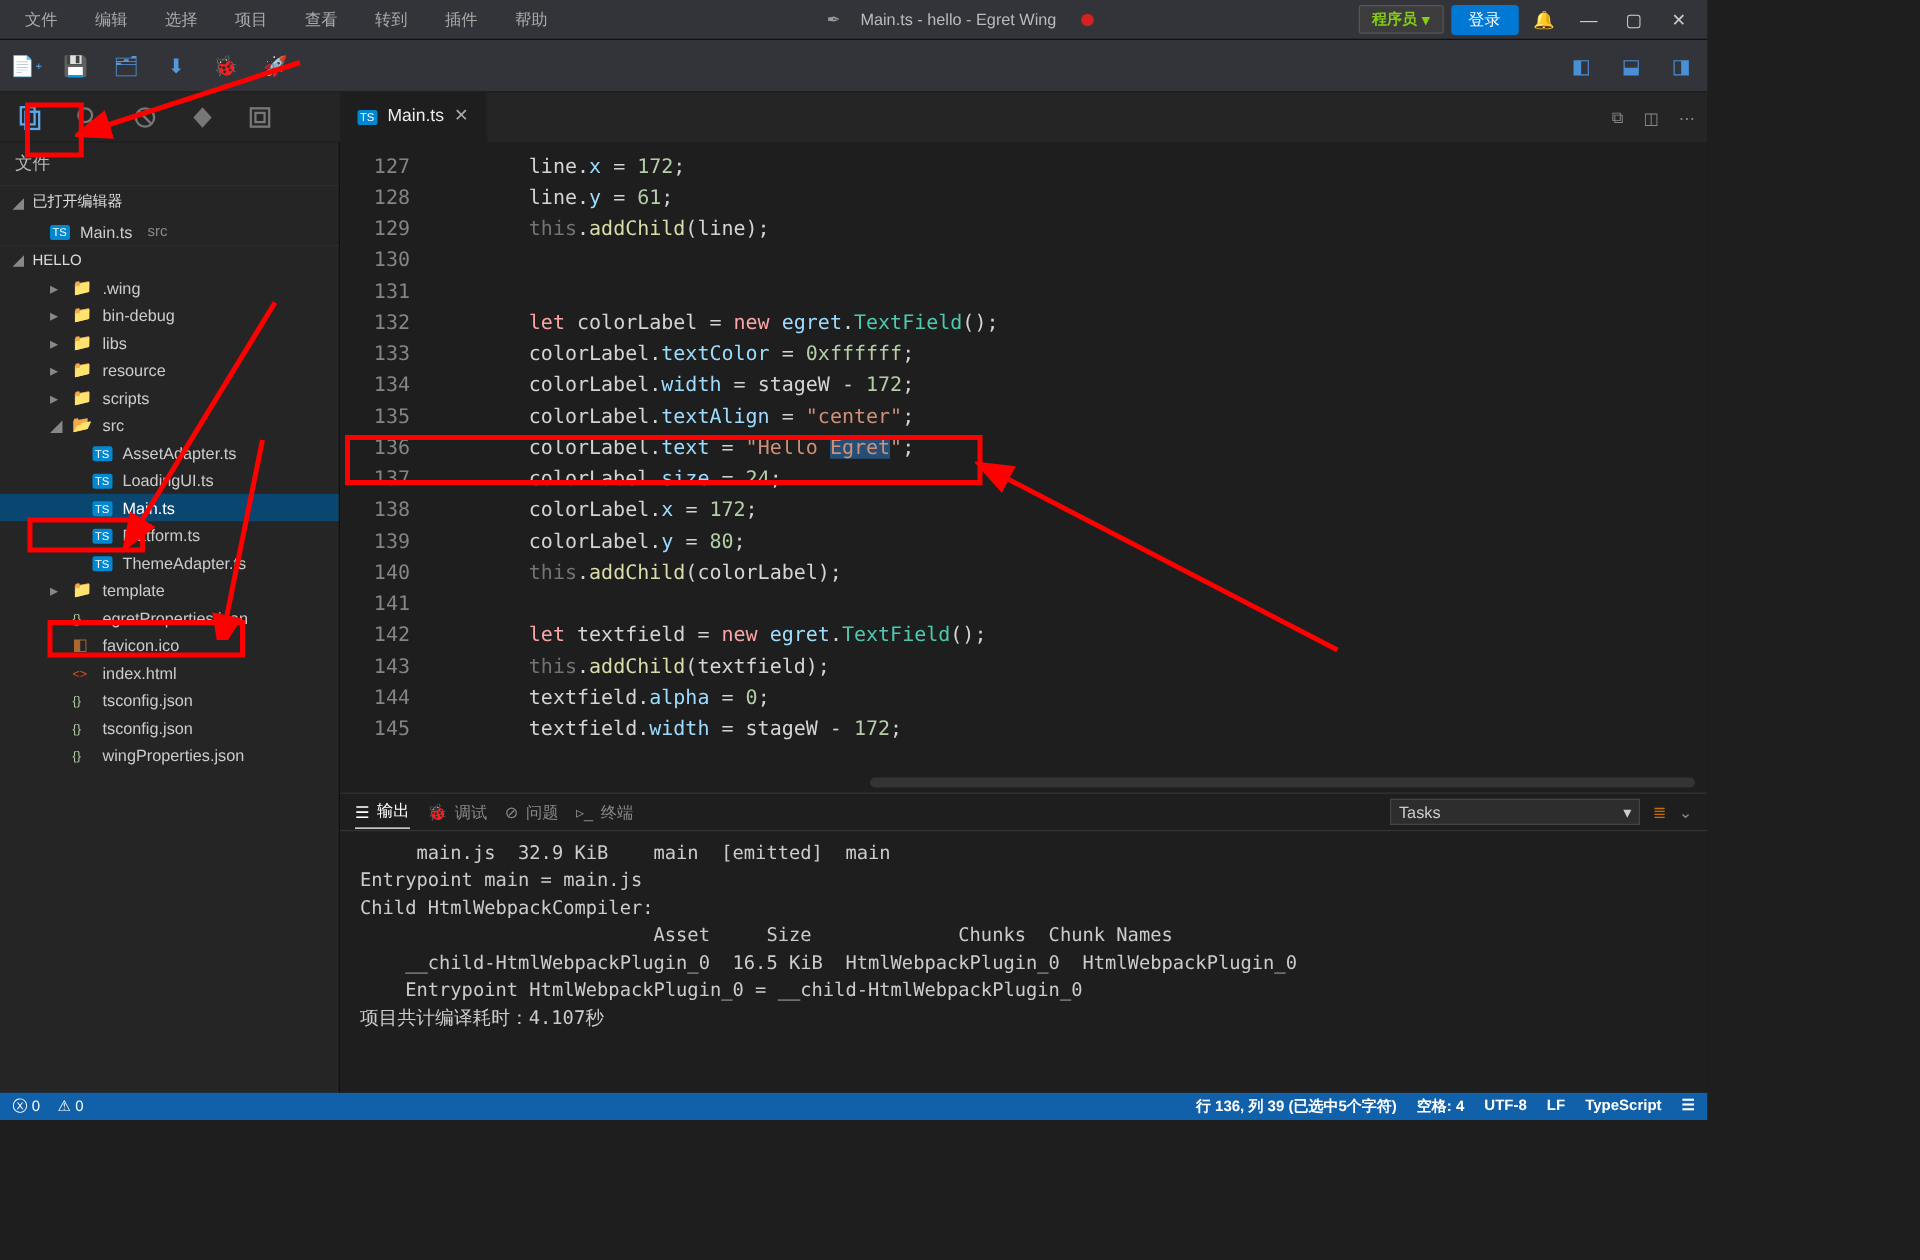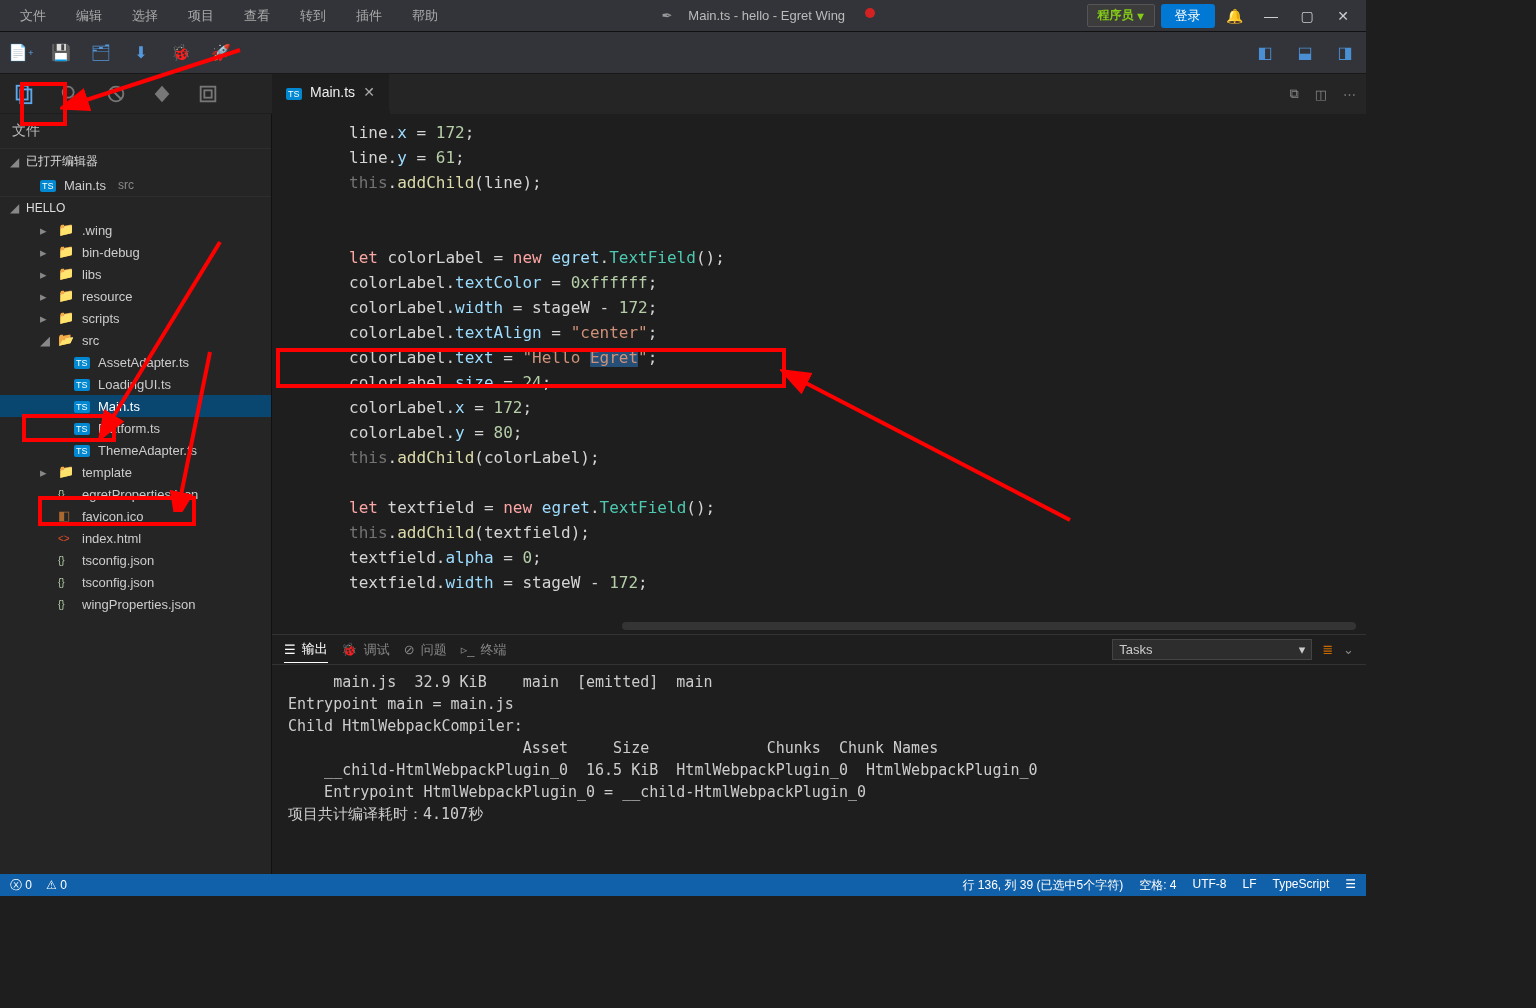--- a/index.html
+++ b/index.html
@@ -2,21 +2,21 @@
 <html><head>
   <meta charset="utf-8">
   <style>
     * { margin: 0; padding: 0; box-sizing: border-box; }
     body { font-family: "Microsoft YaHei", Arial, sans-serif; background: #1e1e1e; color: #ccc; font-size: 13px; width: 1366px; height: 896px; position: relative; overflow: hidden; }
     
     
     .titlebar { height: 32px; background: #323439; color: #aaa; display: flex; align-items: center; padding: 0 8px; border-bottom: 1px solid #111; }
     .menu-bar { display: flex; gap: 6px; }
     .menu-item { padding: 3px 12px; cursor: default; }
-    .title-center { flex: 1; text-align: center; font-size: 13px; color: #bbb; display: flex; justify-content: center; gap: 16px; }
+    .title-center { flex: 1; text-align: center; font-size: 13px; color: #bbb; display: flex; justify-content: center; align-items: center; gap: 16px; }
     .title-right { display: flex; align-items: center; gap: 6px; }
     .dropdown-btn { background: #3c3c3c; border: 1px solid #555; color: #84cc16; padding: 2px 10px; border-radius: 2px; font-size: 12px; display: flex; align-items: center; gap: 4px; font-weight: bold;}
     .login-btn { background: #0078d4; color: #fff; padding: 3px 14px; border-radius: 3px; font-size: 13px; }
     .win-btn { width: 30px; text-align: center; color: #ccc; font-size: 14px; }
     .bell { color: #ccc; font-size: 14px; padding: 0 6px;}
 
     
     .toolbar { height: 42px; background: #323439; display: flex; align-items: center; padding: 0 10px; gap: 18px; border-bottom: 1px solid #181818;}
     .tb-icon { width: 22px; height: 22px; color: #5599dd; font-size: 16px; display: inline-flex; align-items: center; justify-content: center;}
     .tb-right { margin-left:auto; display:flex; gap:18px;}
@@ -61,21 +61,21 @@
     .panel { height: 240px; background:#1e1e1e; border-top:1px solid #333; display:flex; flex-direction:column;}
     .panel-tabs { height:30px; display:flex; align-items:center; gap:14px; padding:0 12px; color:#888; font-size:13px; border-bottom:1px solid #333;}
     .panel-tab{display:flex;align-items:center;gap:6px; padding:4px 0;}
     .panel-tab.active{color:#fff; border-bottom:1px solid #fff;}
     .panel-right{margin-left:auto; display:flex; gap:10px; align-items:center;justify-content:flex-end;}
     .panel-select{ background:#2d2d2d; color:#ccc; border:1px solid #444; padding:2px 6px; width:200px; display:flex; justify-content:space-between;}
     .panel-body{ flex:1; padding:6px 16px; font-family:Consolas,monospace; font-size:15px; color:#ccc; white-space:pre; overflow:auto; line-height:22px;}
 
     
     .statusbar{ height:22px; background:#1060aa; color:#fff; display:flex; align-items:center; font-size:12px; padding:0 10px; gap:14px;}
-    .statusbar .right{ margin-left:auto; display:flex; gap:16px;}
+    .statusbar .right{ margin-left:auto; display:flex; gap:16px;font-weight:bold;}
 
     
     .ico{display:inline-block; width:16px; height:16px; vertical-align:middle;}
     .folder-closed::before{content:"📁";}
     .folder-open::before{content:"📂";}
     .file-ts::before{content:"TS"; font-size:9px; background:#0288d1; color:#fff;padding:1px 2px;border-radius:2px;}
     .file-json::before{content:"{}"; font-size:10px; color:#b5cea8;}
     .file-ico::before{content:"◧"; color:#aa6a2f;}
     .file-html::before{content:"<>"; font-size:10px; color:#e44d26;}
     .rec-indicator{width:10px;height:10px;background:#d32222;border-radius:50%;display:inline-block;margin-left:4px;}
@@ -291,20 +291,40 @@
           <span class="close">✕</span>
         </div>
       </div>
       <div class="editor-actbar" style="flex:1">
         <span>⧉</span>
         <span>◫</span>
         <span>⋯</span>
       </div>
     </div>
     <div class="editor-body">
+      <div class="gutter" id="gutter">127
+128
+129
+130
+131
+132
+133
+134
+135
+136
+137
+138
+139
+140
+141
+142
+143
+144
+145
+</div>
       <div class="code" id="code"><div>        line.<span class="prop">x</span> = <span class="num">172</span>;</div><div>        line.<span class="prop">y</span> = <span class="num">61</span>;</div><div>        <span class="this">this</span>.<span class="fn">addChild</span>(line);</div><div>        </div><div>        </div><div>        <span class="kw">let</span> colorLabel = <span class="kw">new</span> <span class="prop">egret</span>.<span class="cls">TextField</span>();</div><div>        colorLabel.<span class="prop">textColor</span> = <span class="num">0xffffff</span>;</div><div>        colorLabel.<span class="prop">width</span> = stageW - <span class="num">172</span>;</div><div>        colorLabel.<span class="prop">textAlign</span> = <span class="str">"center"</span>;</div><div>        colorLabel.<span class="prop">text</span> = <span class="str">"Hello <span class="sel-bg">Egret</span>"</span>;</div><div>        colorLabel.<span class="prop">size</span> = <span class="num">24</span>;</div><div>        colorLabel.<span class="prop">x</span> = <span class="num">172</span>;</div><div>        colorLabel.<span class="prop">y</span> = <span class="num">80</span>;</div><div>        <span class="this">this</span>.<span class="fn">addChild</span>(colorLabel);</div><div>        </div><div>        <span class="kw">let</span> textfield = <span class="kw">new</span> <span class="prop">egret</span>.<span class="cls">TextField</span>();</div><div>        <span class="this">this</span>.<span class="fn">addChild</span>(textfield);</div><div>        textfield.<span class="prop">alpha</span> = <span class="num">0</span>;</div><div>        textfield.<span class="prop">width</span> = stageW - <span class="num">172</span>;</div>
         <div class="hscroll"></div>
       </div>
     </div>
 
     <div class="panel">
       <div class="panel-tabs">
         <span class="panel-tab active">☰ <span>输出</span></span>
         <span class="panel-tab">🐞 <span>调试</span></span>
         <span class="panel-tab">⊘ <span>问题</span></span>

